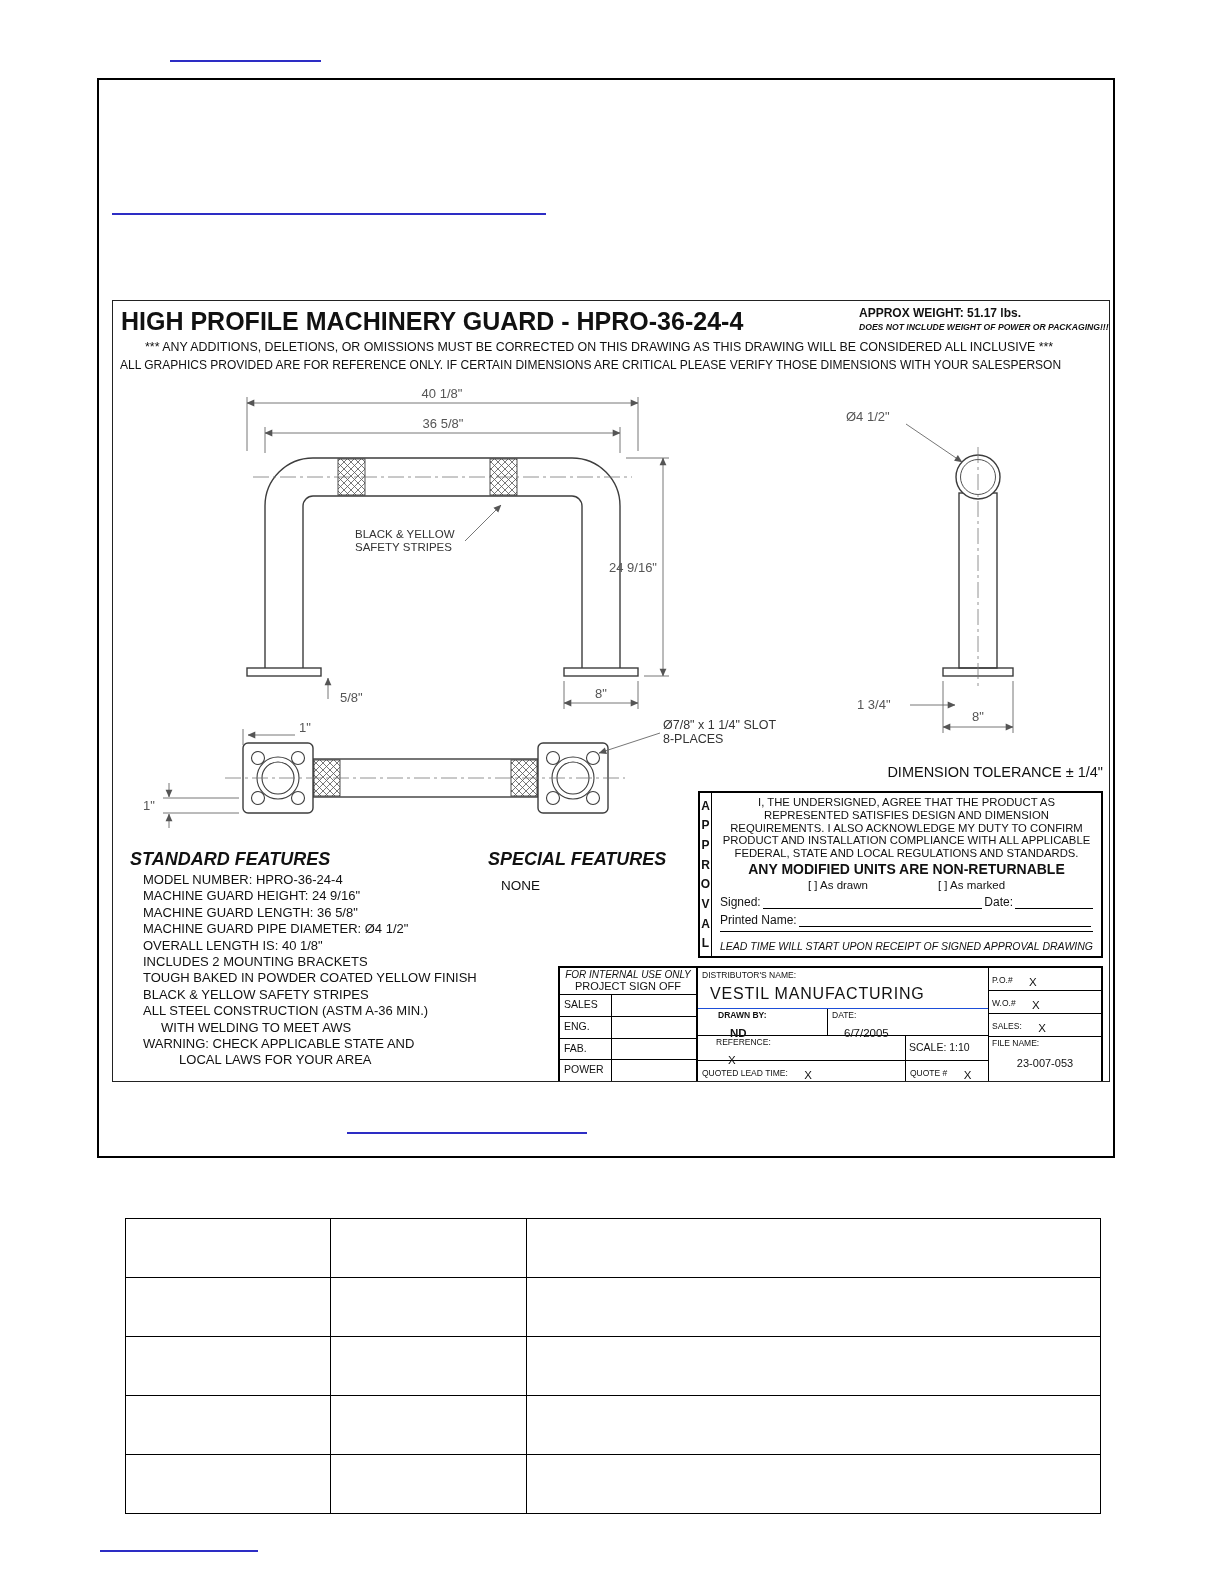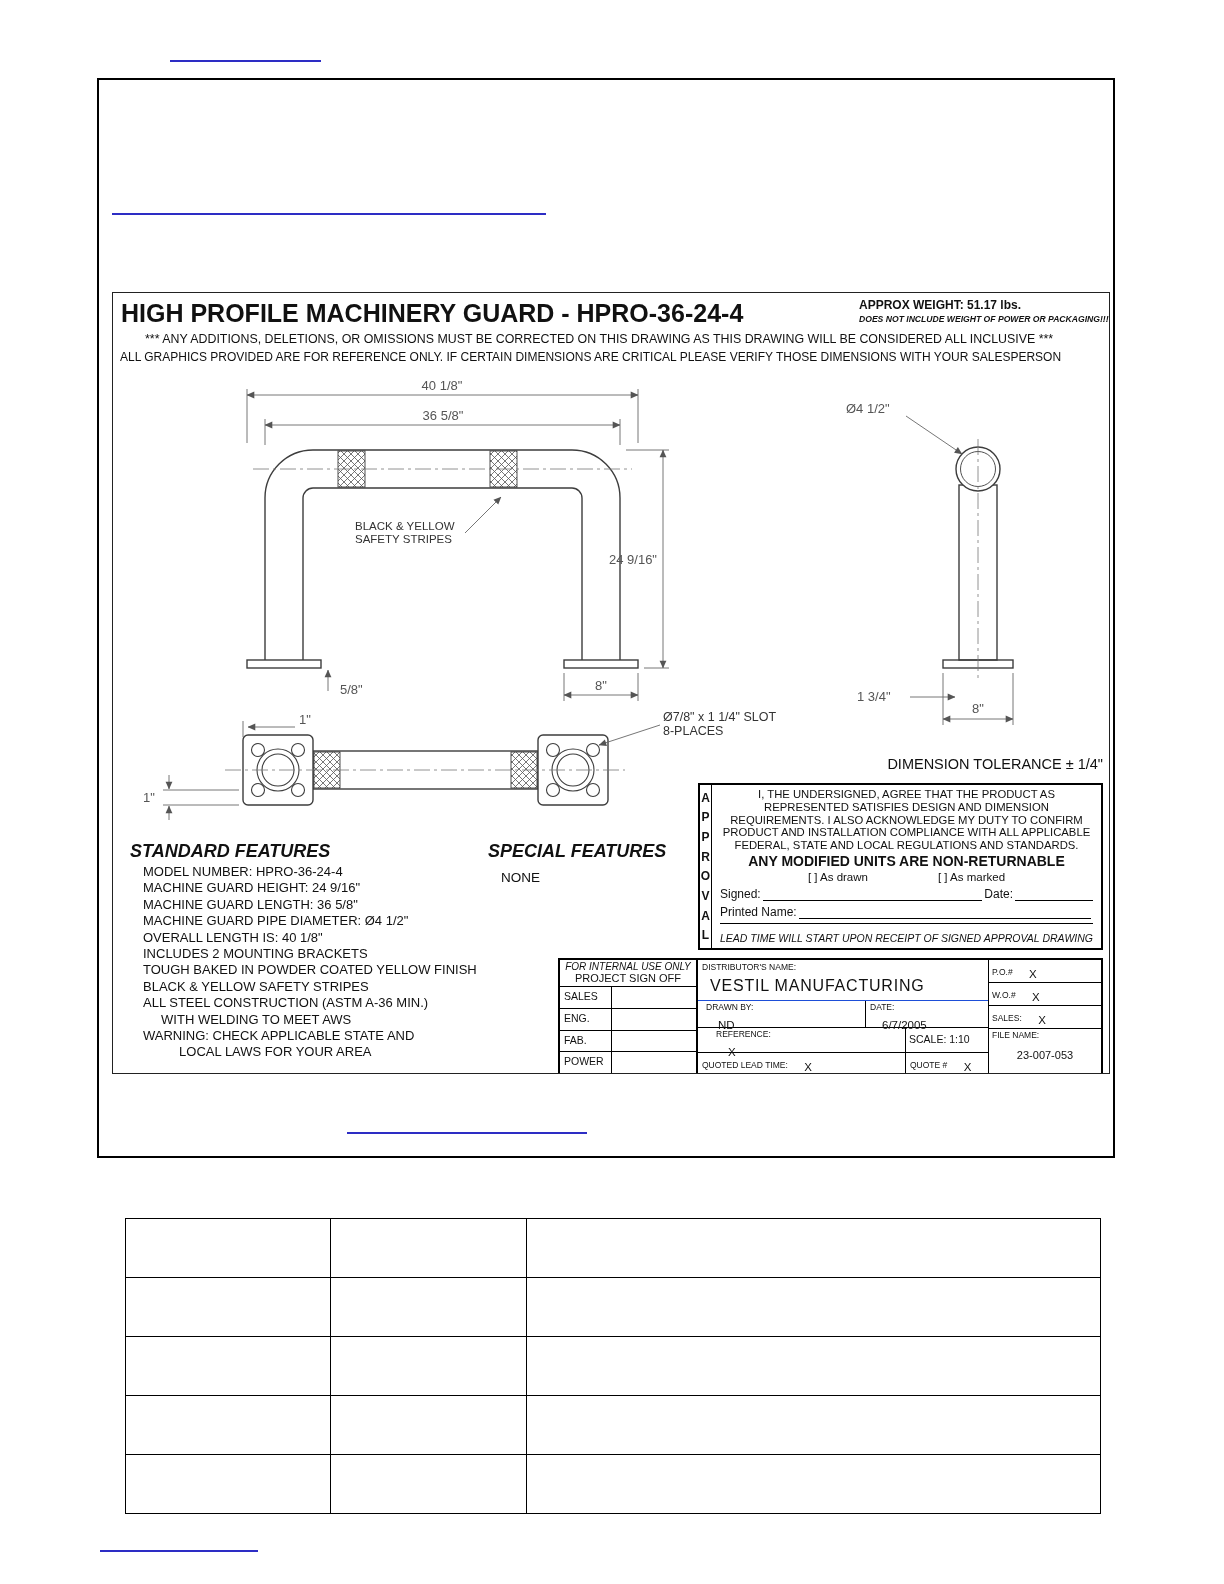--- a/index.html
+++ b/index.html
@@ -9,21 +9,21 @@
   .link-line { position:absolute; height:2px; background:#2d2dc4; cursor:pointer; }
   .link-top    { left:170px; top:60px;  width:151px; }
   .link-footer { left:100px; top:1550px; width:158px; }
 
   .outer-box { position:absolute; left:97px; top:78px; width:1018px; height:1080px;
     border:2px solid #000; background:#fff; }
   .link-inner  { left:13px; top:133px; width:434px; }
   .link-bottom { left:248px; top:1052px; width:240px; }
 
   
-  .sheet { position:absolute; left:13px; top:212px; width:998px; height:782px;
+  .sheet { position:absolute; left:13px; top:220px; width:998px; height:782px;
     border:1px solid #222; background:#fff; overflow:hidden; }
 
   .sheet-title { position:absolute; left:8px; top:6px; font-size:25px; font-weight:bold; letter-spacing:0; white-space:nowrap; }
   .weight      { position:absolute; left:746px; top:5px;  font-size:12px; font-weight:bold; white-space:nowrap; }
   .weight-note { position:absolute; left:746px; top:21px; font-size:8.6px; font-weight:bold; font-style:italic; white-space:nowrap; }
   .disc1 { position:absolute; left:32px; top:39px; font-size:12.4px; white-space:nowrap; }
   .disc2 { position:absolute; left:7px;  top:57px; font-size:12px; white-space:nowrap; }
 
   svg.drawing { position:absolute; left:0; top:0; pointer-events:none; }
   svg.drawing text { font-family:"Liberation Sans", sans-serif; fill:#555; font-size:13px; }
@@ -67,21 +67,21 @@
 
   .tb-main { flex:1; border:2px solid #000; border-left:none; display:flex; background:#fff; }
   .tb-left { width:290px; display:flex; flex-direction:column; }
   .tb-right { flex:1; border-left:1px solid #000; display:flex; flex-direction:column; }
   .cell-label { font-size:8.5px; display:block; }
   .cell-label-in { font-size:8.5px; }
   .cell-value { font-size:11.5px; }
   .tb-dist { height:44px; border-bottom:1px solid #1d4ed8; padding:2px 4px; }
   .tb-company { font-size:16px; letter-spacing:0.8px; margin:5px 0 0 8px; white-space:nowrap; }
   .tb-r2 { height:27px; border-bottom:1px solid #000; display:flex; }
-  .tb-drawn { width:168px; border-right:1px solid #000; padding:1px 8px; }
+  .tb-drawn { width:130px; border-right:1px solid #000; padding:1px 20px;font-weight:bold; }
   .tb-date  { flex:1; padding:1px 4px; }
   .tb-r3 { height:25px; border-bottom:1px solid #000; display:flex; }
   .tb-ref   { width:208px; border-right:1px solid #000; padding:1px 18px; }
   .tb-scale { flex:1; padding:5px 3px 0 3px; font-size:10.5px; white-space:nowrap; }
   .tb-r4 { flex:1; display:flex; }
   .tb-qlt   { width:208px; border-right:1px solid #000; padding:1px 4px; }
   .tb-quote { flex:1; padding:1px 4px; }
   .v-shift { position:relative; top:3px; margin-left:12px; display:inline-block; }
   .tb-mini { height:23px; border-bottom:1px solid #000; padding:1px 3px; }
   .tb-file { flex:1; padding:1px 3px; }

